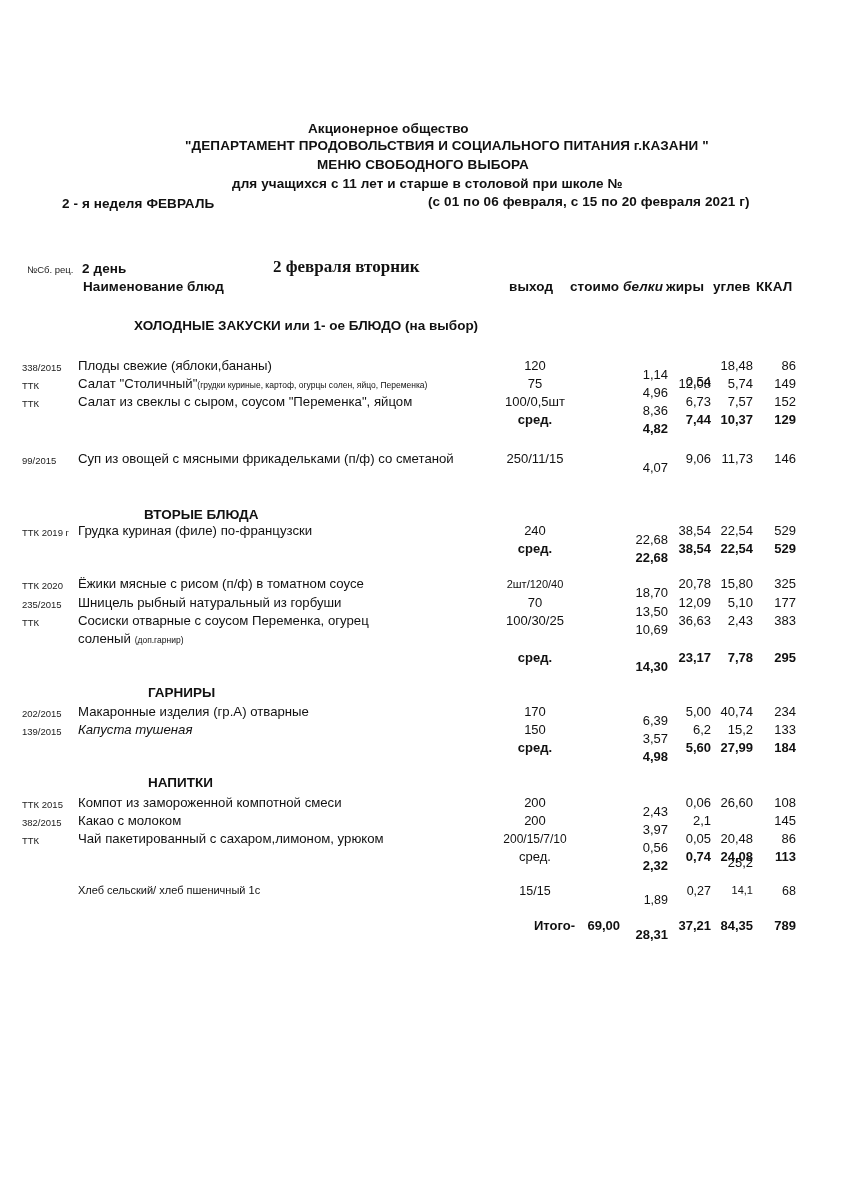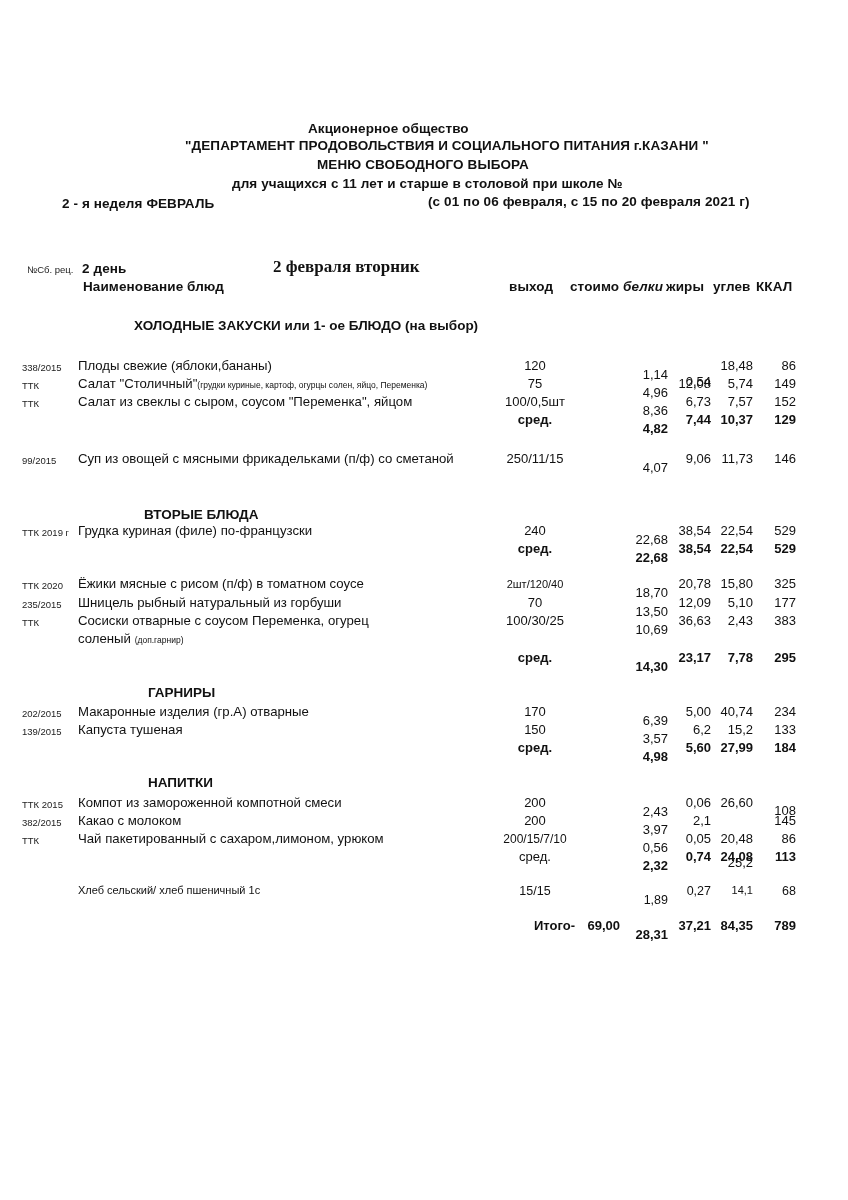--- a/index.html
+++ b/index.html
@@ -151,21 +151,21 @@
   <div class="abs small" style="left:22px; top:708px;">202/2015</div>
   <div class="abs name" style="left:78px; top:704px;">Макаронные изделия (гр.А)  отварные</div>
   <div class="abs num c-out" style="top:704px;">170</div>
   <div class="abs num c-p" style="top:704px;">6,39</div>
   <div class="abs num c-f" style="top:704px;">5,00</div>
   <div class="abs num c-c" style="top:704px;">40,74</div>
   <div class="abs num c-k" style="top:704px;">234</div>
 </div>
 <div>
   <div class="abs small" style="left:22px; top:726px;">139/2015</div>
-  <div class="abs name" style="left:78px; top:722px;">Капуста тушеная</div>
+  <div class="abs name" style="left:78px; top:722px;font-style:italic;">Капуста тушеная</div>
   <div class="abs num c-out" style="top:722px;">150</div>
   <div class="abs num c-p" style="top:722px;">3,57</div>
   <div class="abs num c-f" style="top:722px;">6,2</div>
   <div class="abs num c-c" style="top:722px;">15,2</div>
   <div class="abs num c-k" style="top:722px;">133</div>
 </div>
 <div>
   <div class="abs num bold c-out" style="top:740px;">сред.</div>
   <div class="abs num bold c-p" style="top:740px;">4,98</div>
   <div class="abs num bold c-f" style="top:740px;">5,60</div>
@@ -174,21 +174,21 @@
 </div>
 
 <div class="abs sec" style="left:148px; top:775px;">НАПИТКИ</div>
 <div>
   <div class="abs small" style="left:22px; top:799px;">ТТК 2015</div>
   <div class="abs name" style="left:78px; top:795px;">Компот из замороженной компотной смеси</div>
   <div class="abs num c-out" style="top:795px;">200</div>
   <div class="abs num c-p" style="top:795px;">2,43</div>
   <div class="abs num c-f" style="top:795px;">0,06</div>
   <div class="abs num c-c" style="top:795px;">26,60</div>
-  <div class="abs num c-k" style="top:795px;margin-top:8px;">108</div>
+  <div class="abs num c-k" style="top:795px;">108</div>
 </div>
 <div>
   <div class="abs small" style="left:22px; top:817px;">382/2015</div>
   <div class="abs name" style="left:78px; top:813px;">Какао с молоком</div>
   <div class="abs num c-out" style="top:813px;">200</div>
   <div class="abs num c-p" style="top:813px;">3,97</div>
   <div class="abs num c-f" style="top:813px;">2,1</div>
   <div class="abs num c-c" style="top:855px;">25,2</div>
   <div class="abs num c-k" style="top:813px;">145</div>
 </div>

